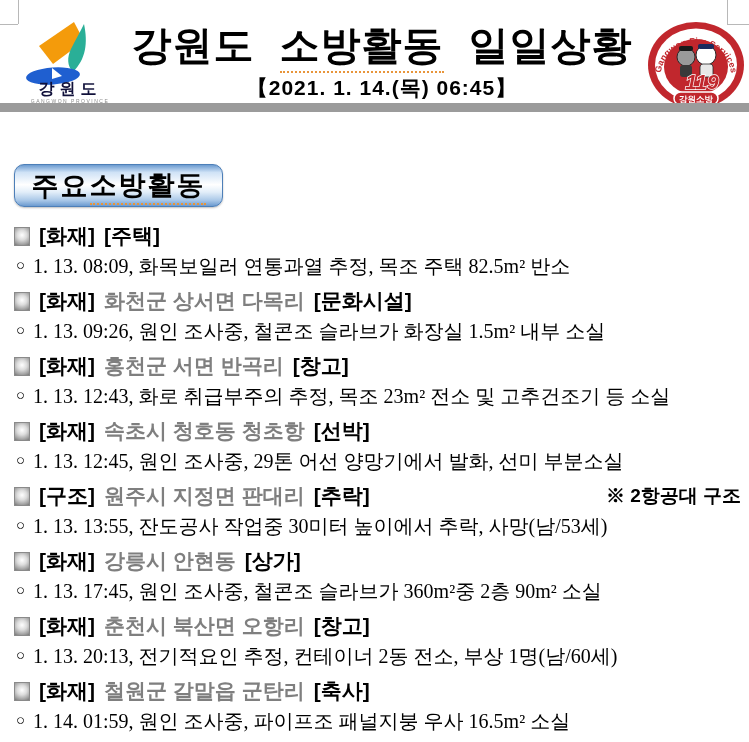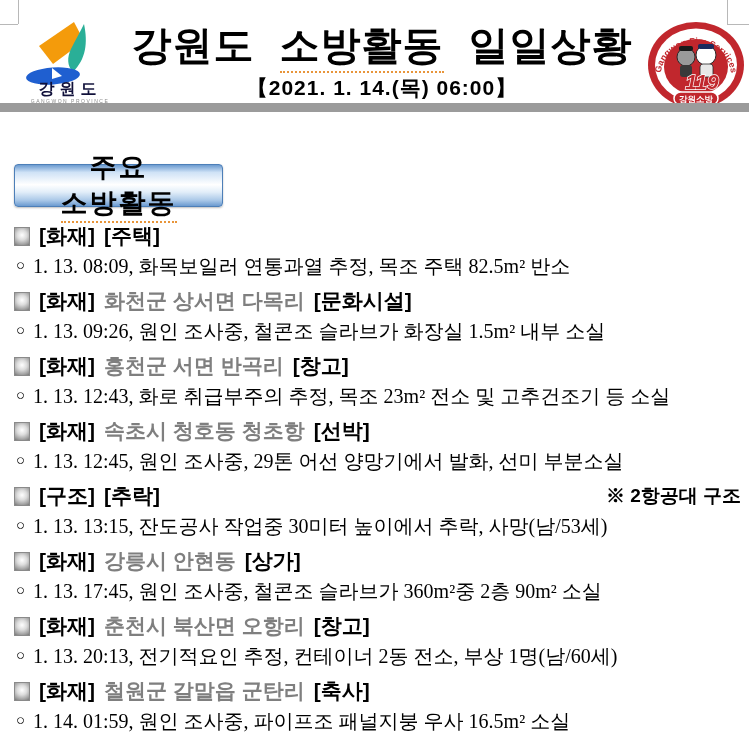--- a/index.html
+++ b/index.html
@@ -29,25 +29,25 @@
   .squiggle { border-bottom:2px dotted #e8953a; }
   .doc-date { font-size:21px; font-weight:700; color:#000; letter-spacing:1px; margin-top:2px; }
   .badge-wrap { flex:0 0 100px; height:92px; }
 
   
   .divider { position:absolute; left:0; top:103px; width:749px; height:9px; background:#9b9b9b; }
 
   
   .section-box {
     position:absolute; left:14px; top:164px; width:209px; height:43px;
-    border:1px solid #4d7fb8; border-radius:4px;
+    border:1px solid #4d7fb8; border-radius:10px;
     background:linear-gradient(180deg,#6c9bd0 0%, #cfe2f6 18%, #ffffff 48%, #e2eef9 66%, #aac8e8 86%, #6c9bd0 100%);
     box-shadow:0 1px 2px rgba(0,0,0,0.25);
     display:flex; align-items:center; justify-content:center;
-    font-size:27px; font-weight:800; letter-spacing:2px; color:#000;flex-direction:column;
+    font-size:27px; font-weight:800; letter-spacing:2px; color:#000;
   }
 
   
   .entries { position:absolute; left:14px; top:221px; right:5px; }
   .entry { height:60px; margin-bottom:5px; }
   .entry-header {
     height:30px; display:flex; align-items:center; gap:9px;
     font-size:21px; font-weight:700; color:#000; white-space:nowrap;
   }
   .sq {
@@ -80,21 +80,21 @@
         <path d="M62,5 C66,24 64,40 51,53 C45,47 45,38 49,30 C53,22 58,13 62,5 Z" fill="#2aaf97"></path>
         <ellipse cx="31" cy="57" rx="27" ry="8.5" fill="#1f5fd0" transform="rotate(-4 31 57)"></ellipse>
         <polygon points="30,49 40,57 30,60" fill="#ffffff"></polygon>
         <text x="48" y="75" text-anchor="middle" font-size="16" font-weight="700" letter-spacing="5" fill="#10103a">강원도</text>
         <text x="48" y="84" text-anchor="middle" font-size="5" letter-spacing="1.5" fill="#8a8a8a">GANGWON PROVINCE</text>
       </svg>
     </div>
 
     <div class="header-center">
       <div class="doc-title"><span>강원도 </span><span class="squiggle">소방활동</span><span> 일일상황</span></div>
-      <div class="doc-date">【2021. 1. 14.(목) 06:00】</div>
+      <div class="doc-date">【2021. 1. 14.(목) 06:45】</div>
     </div>
 
     <div class="badge-wrap">
       <svg width="100" height="92" viewBox="0 0 100 92">
         <ellipse cx="50" cy="46" rx="48" ry="43" fill="#c1272d"></ellipse>
         <ellipse cx="50" cy="46" rx="41" ry="36.5" fill="#ffffff"></ellipse>
         <ellipse cx="50" cy="48" rx="32" ry="28" fill="#c1272d"></ellipse>
         <defs>
           <path id="arcpath" d="M 15,56 A 35,31 0 1 1 85,56" fill="none"></path>
         </defs>
@@ -175,26 +175,27 @@
       <div class="entry-detail">
         <span class="circ">○</span>
         <span>1. 13. 12:45, 원인 조사중, 29톤 어선 양망기에서 발화, 선미 부분소실</span>
       </div>
     </div>
 
     <div class="entry">
       <div class="entry-header">
         <span class="sq"></span>
         <span class="cat">[구조]</span>
+        <span class="loc">원주시 지정면 판대리</span>
         <span class="typ">[추락]</span>
         <span class="note">※ 2항공대 구조</span>
       </div>
       <div class="entry-detail">
         <span class="circ">○</span>
-        <span>1. 13. 13:15, 잔도공사 작업중 30미터 높이에서 추락, 사망(남/53세)</span>
+        <span>1. 13. 13:55, 잔도공사 작업중 30미터 높이에서 추락, 사망(남/53세)</span>
       </div>
     </div>
 
     <div class="entry">
       <div class="entry-header">
         <span class="sq"></span>
         <span class="cat">[화재]</span>
         <span class="loc">강릉시 안현동</span>
         <span class="typ">[상가]</span>
         <span class="note"></span>

